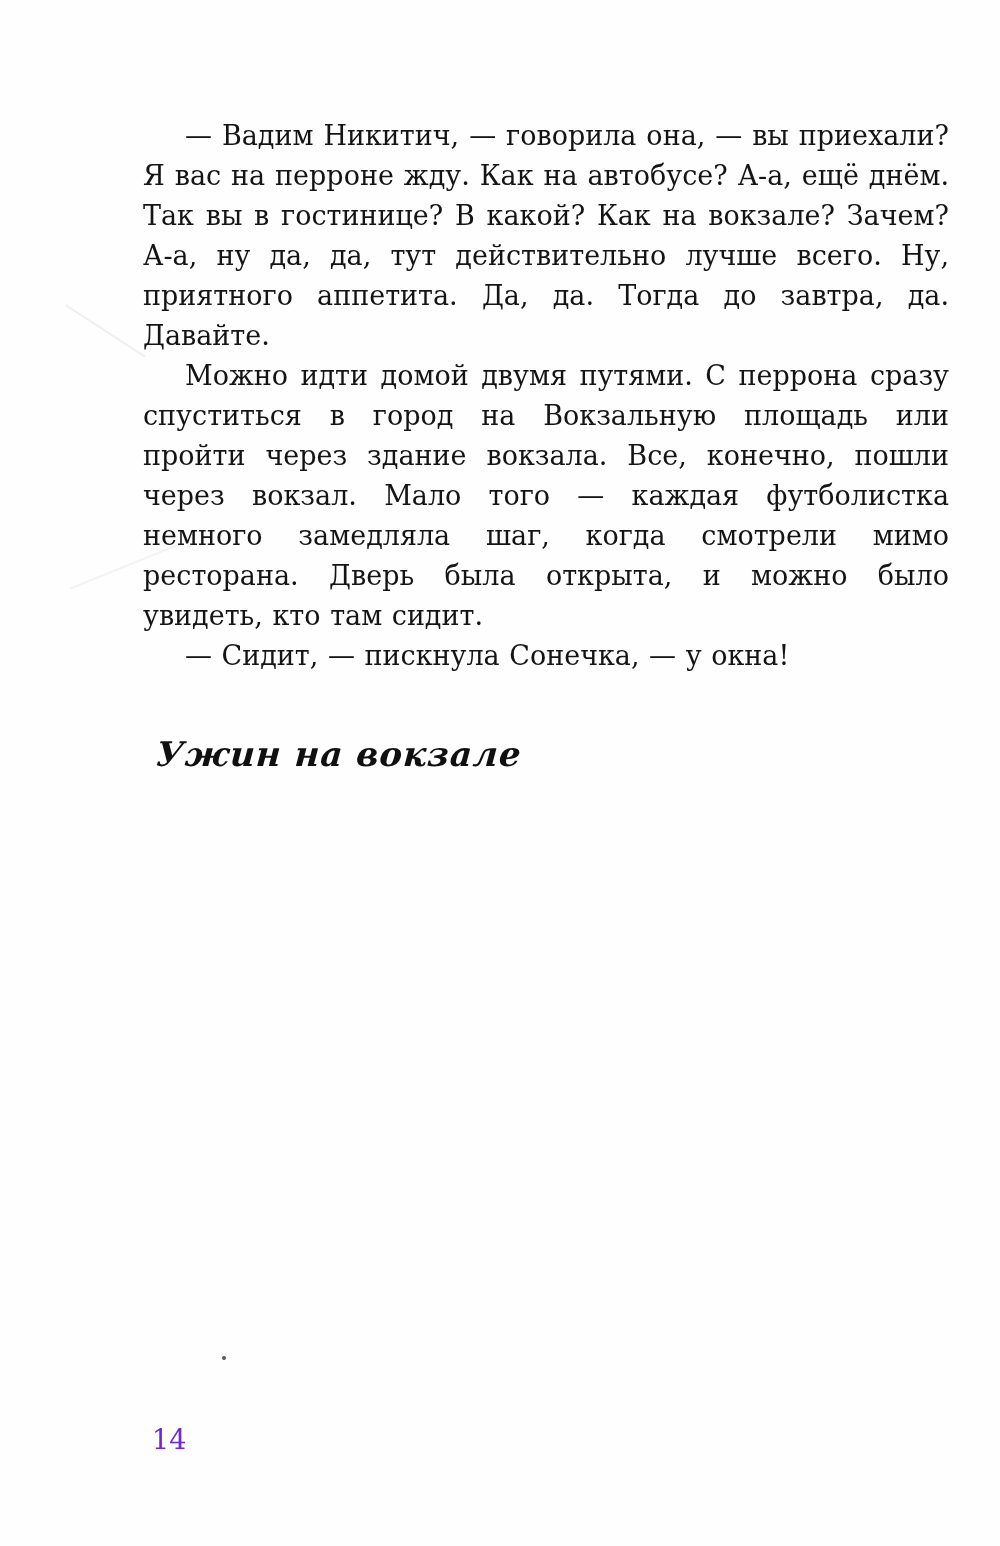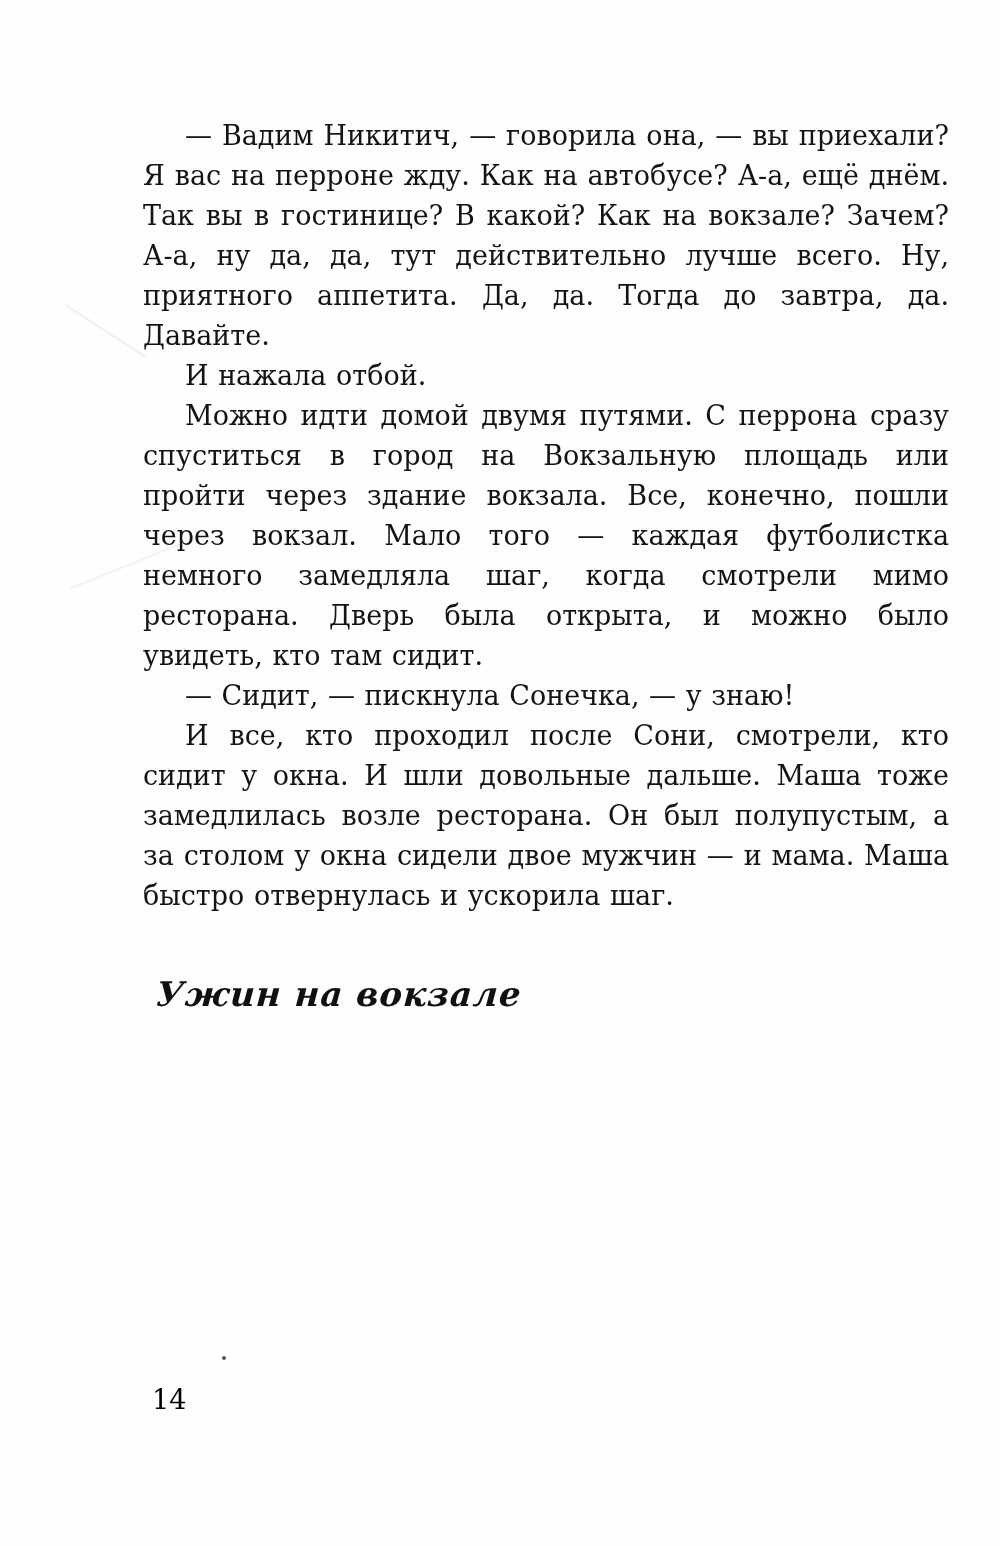--- a/index.html
+++ b/index.html
@@ -38,24 +38,24 @@
     font-size: 34px;
     line-height: 40px;
     letter-spacing: 1px;
     transform: skewX(-4deg);
     transform-origin: left bottom;
     color: #101010;
   }
   .page-number {
     position: absolute;
     left: 152px;
-    top: 1384px;
+    top: 1424px;
     font-size: 27px;
     line-height: 32px;
-    color: #000000;
+    color: #6d28d9;
   }
   
   .artifact-dot {
     position: absolute;
     left: 222px;
     top: 1356px;
     width: 4px;
     height: 4px;
     border-radius: 50%;
     background: #3c3c3c;
@@ -80,24 +80,22 @@
     transform: rotate(-22deg);
   }
 </style>
 </head>
 <body>
 
 <div class="sheet">
 
   <div class="text-block">
     <p class="para">— Вадим Никитич, — говорила она, — вы приехали? Я вас на перроне жду. Как на автобусе? А-а, ещё днём. Так вы в гостинице? В какой? Как на вокзале? Зачем? А-а, ну да, да, тут действительно лучше всего. Ну, приятного аппетита. Да, да. Тогда до завтра, да. Давайте.</p>
-    <p class="para">И нажала отбой.</p>
     <p class="para">Можно идти домой двумя путями. С перрона сразу спуститься в город на Вокзальную площадь или пройти через здание вокзала. Все, конечно, пошли через вокзал. Мало того — каждая футболистка немного замедляла шаг, когда смотрели мимо ресторана. Дверь была открыта, и можно было увидеть, кто там сидит.</p>
-    <p class="para">— Сидит, — пискнула Сонечка, — у знаю!</p>
-    <p class="para">И все, кто проходил после Сони, смотрели, кто сидит у окна. И шли довольные дальше. Маша тоже замедлилась возле ресторана. Он был полупустым, а за столом у окна сидели двое мужчин — и мама. Маша быстро отвернулась и ускорила шаг.</p>
+    <p class="para">— Сидит, — пискнула Сонечка, — у окна!</p>
 
     <h2 class="section-heading">Ужин на вокзале</h2>
 
   </div>
 
   <div class="page-number">14</div>
 
   <div class="artifact-dot"></div>
   <div class="streak-a"></div>
   <div class="streak-b"></div>

